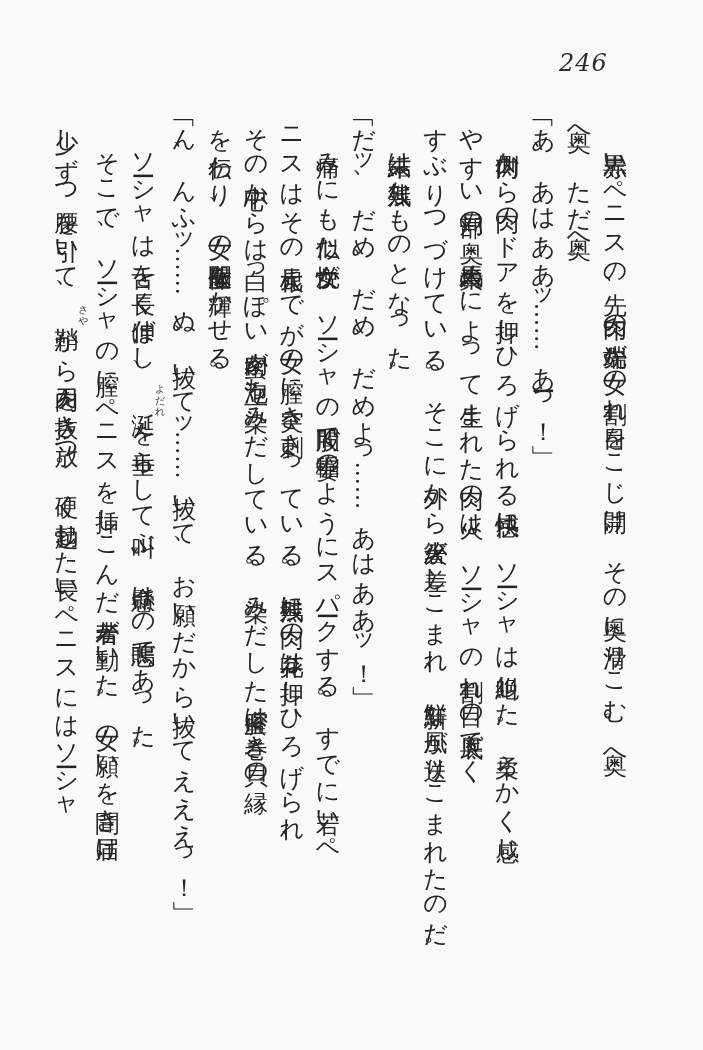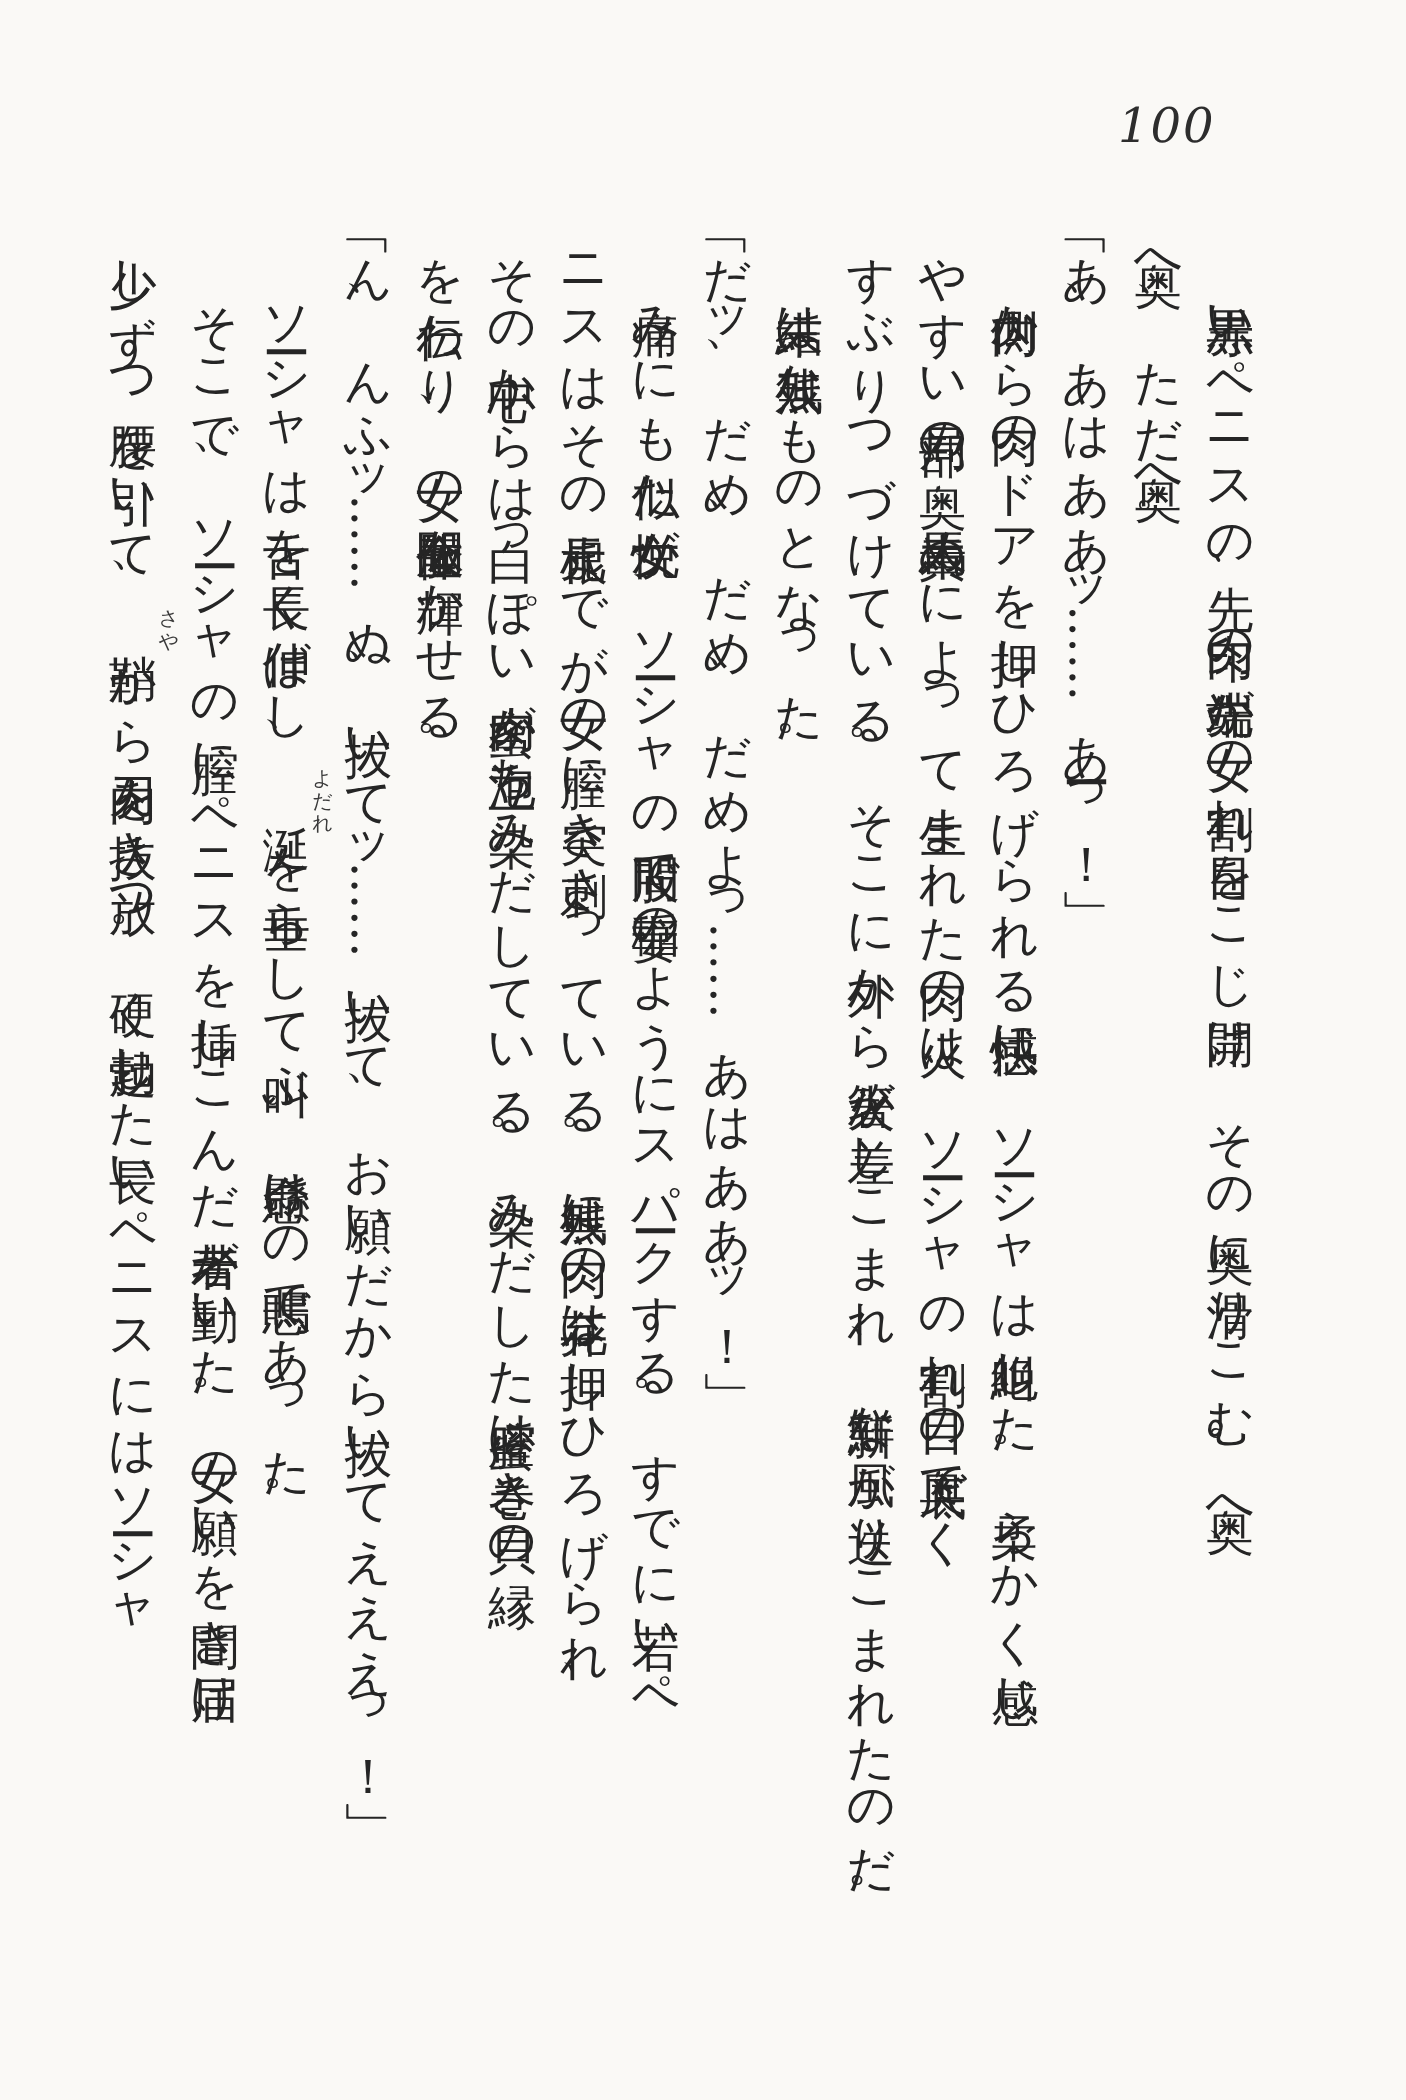--- a/index.html
+++ b/index.html
@@ -28,21 +28,21 @@
   }
   .tline.indent{text-indent:1em;}
   ruby{ruby-align:center;}
   rt{font-size:10px;letter-spacing:0;color:#3a3a3a;}
 </style>
 </head>
 <body>
 
 <div class="page">
 
-  <div class="page-number">100</div>
+  <div class="page-number">246</div>
 
   <div class="text-block">
 
     <p class="tline indent"><span>赤黒いペニスの先、肉印の先端が女の割れ目をこじ開け、その奥に滑りこむ。奥へ、</span></p>
 
     <p class="tline"><span>奥へ、ただ奥へ。</span></p>
 
     <p class="tline"><span>「あ、あはああッ……あーっ！」</span></p>
 
     <p class="tline indent"><span>内側から肉のドアを押しひろげられる快感に、ソーシャは絶叫した。柔らかく感じ</span></p>

